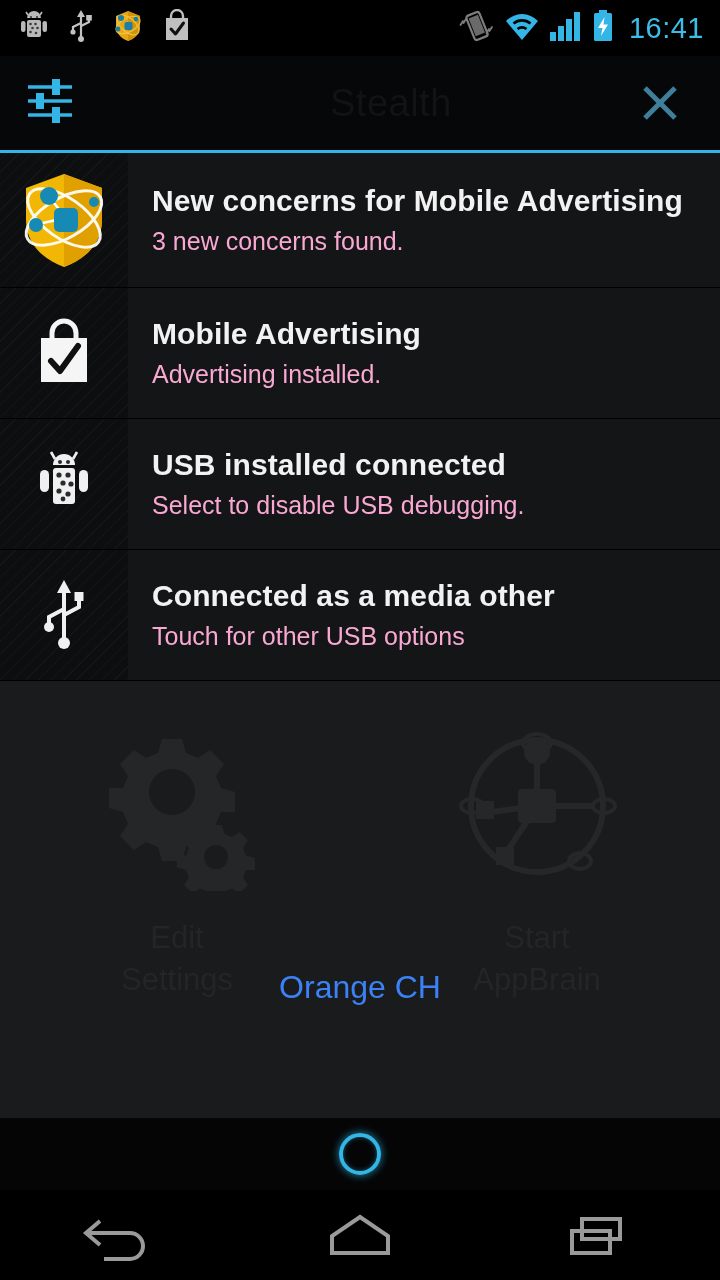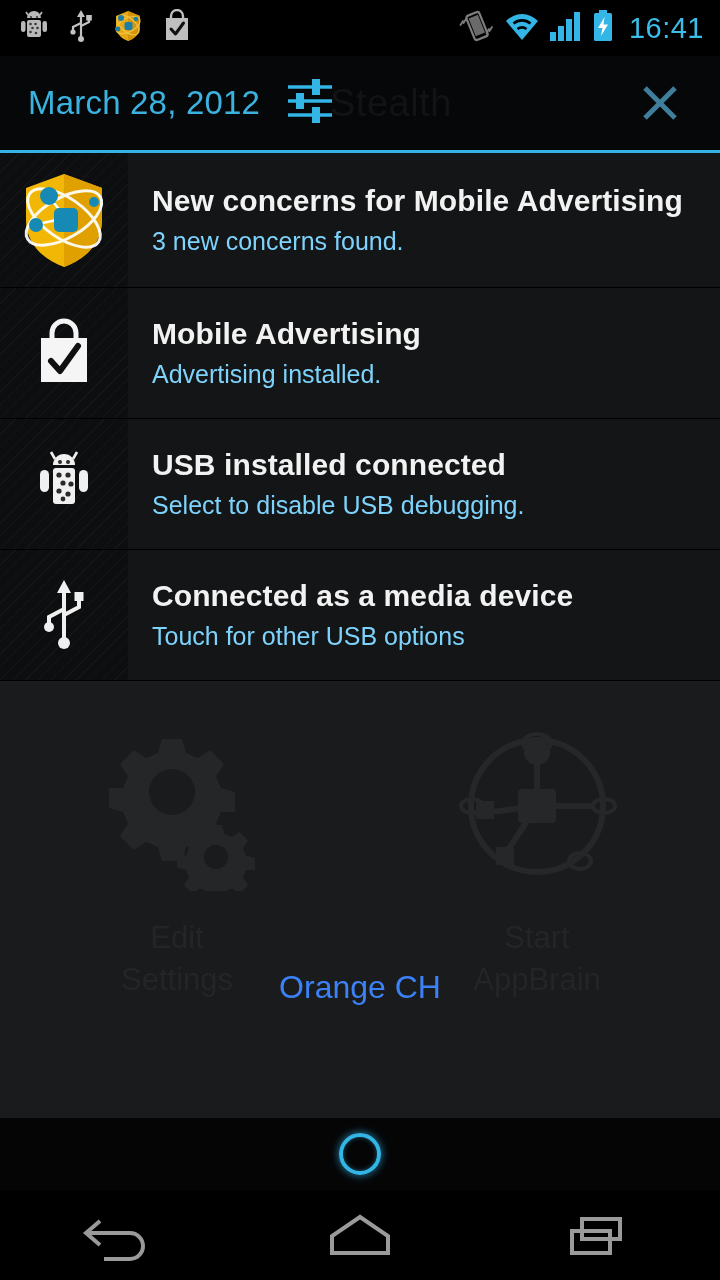--- a/index.html
+++ b/index.html
@@ -137,21 +137,21 @@
     padding-right: 20px;
   }
   .notif-title {
     color: #f2f2f2;
     font-size: 30px;
     font-weight: bold;
     letter-spacing: 0.1px;
     line-height: 1.15;
   }
   .notif-subtitle {
-    color: #7dd3fc;
+    color: #f9a8d4;
     font-size: 25px;
     margin-top: 8px;
     line-height: 1.15;
   }
 
   
   #widget-zone {
     position: relative;
     height: 440px;
     background: #1a1b1c;
@@ -331,21 +331,20 @@
       </span>
 
       <span id="status-clock">16:41</span>
     </div>
   </div>
 
   <div id="shade">
 
     <div id="shade-header">
       <span id="header-ghost-text">Stealth</span>
-      <span id="shade-date">March 28, 2012</span>
       <span id="header-settings-icon">
         <svg width="52" height="50" viewBox="0 0 52 50">
           <g stroke="#33b5e5" stroke-width="3.4" stroke-linecap="butt">
             <line x1="4" y1="11" x2="48" y2="11"></line>
             <line x1="4" y1="25" x2="48" y2="25"></line>
             <line x1="4" y1="39" x2="48" y2="39"></line>
           </g>
           <rect x="28" y="3" width="8" height="16" fill="#33b5e5"></rect>
           <rect x="12" y="17" width="8" height="16" fill="#33b5e5"></rect>
           <rect x="28" y="31" width="8" height="16" fill="#33b5e5"></rect>
@@ -441,21 +440,21 @@
               <path d="M28 32 L13 40 L13 48"></path>
               <path d="M28 38 L43 30 L43 22"></path>
             </g>
             <polygon points="28,3 21,16 35,16" fill="#f0f0f0"></polygon>
             <circle cx="28" cy="66" r="6" fill="#f0f0f0"></circle>
             <circle cx="13" cy="50" r="5" fill="#f0f0f0"></circle>
             <rect x="38.5" y="15" width="9" height="9" fill="#f0f0f0"></rect>
           </svg>
         </div>
         <div class="notif-text-col">
-          <div class="notif-title">Connected as a media device</div>
+          <div class="notif-title">Connected as a media other</div>
           <div class="notif-subtitle">Touch for other USB options</div>
         </div>
       </div>
 
     </div>
 
     <div id="widget-zone">
 
       <div class="ghost-item" id="ghost-item-edit-settings">
         <svg width="170" height="170" viewBox="0 0 170 170">

